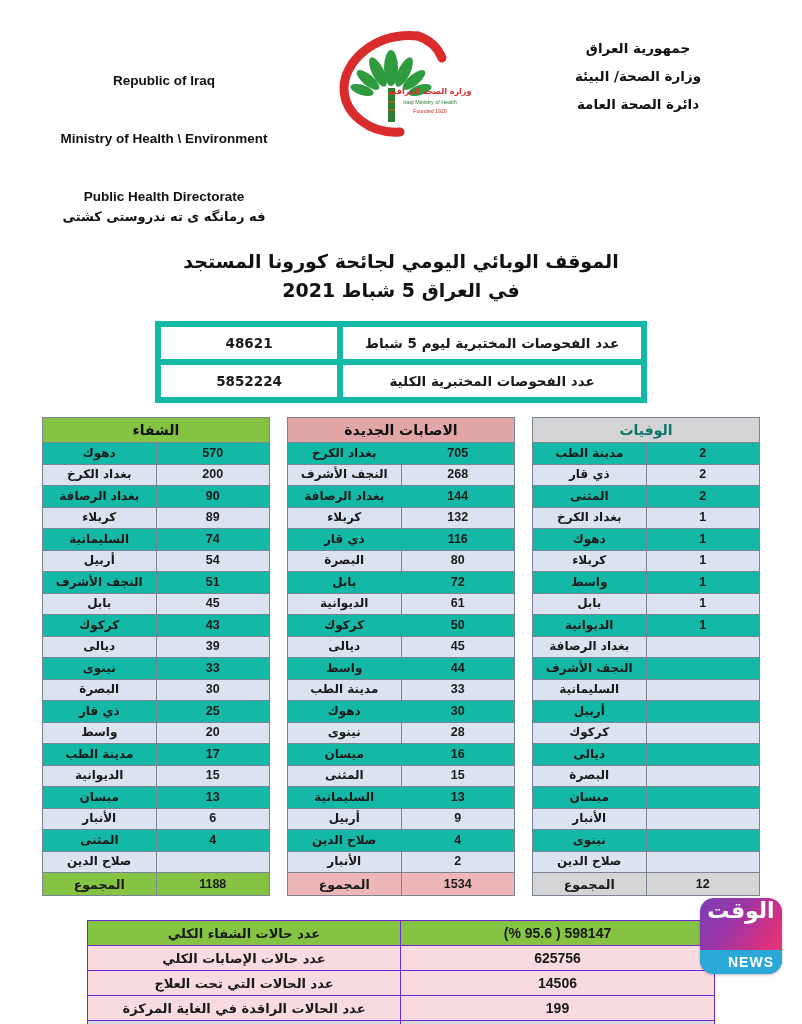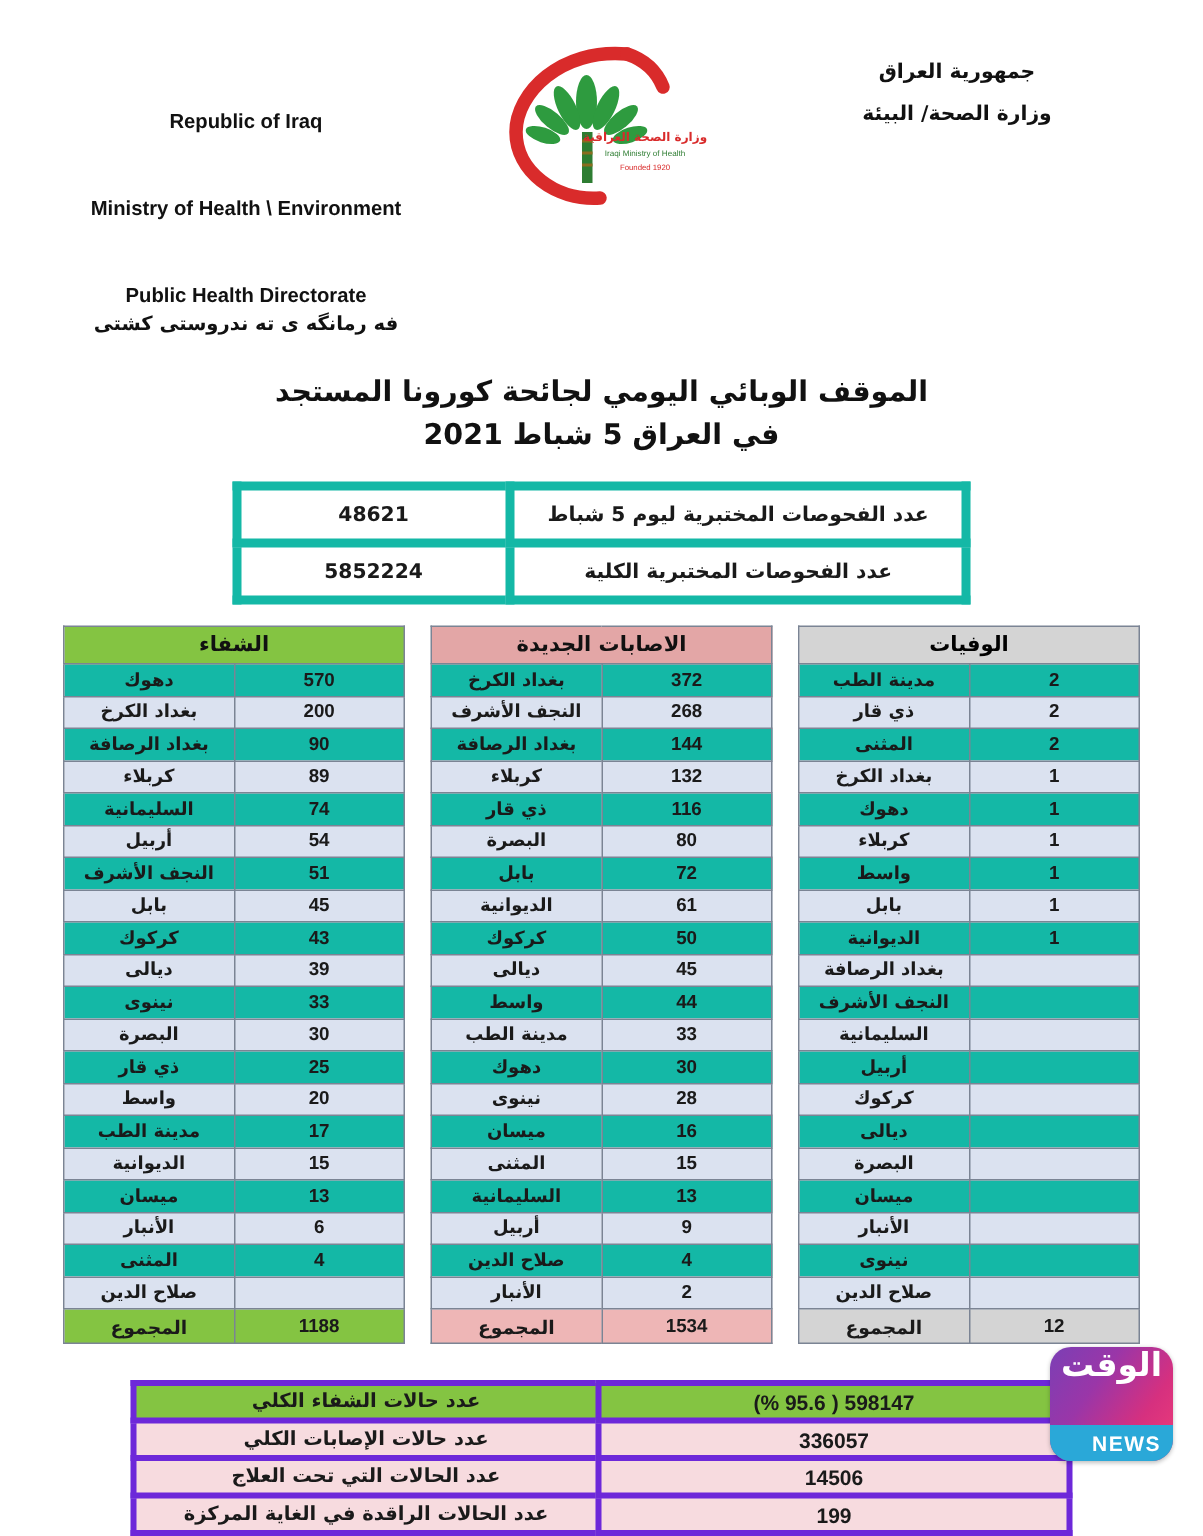--- a/index.html
+++ b/index.html
@@ -134,40 +134,40 @@
   .gov-table td.num {
     width: 46px;
     font-family: "Liberation Sans", sans-serif;
     font-size: 12.5px;
   }
   .gov-table td.name { width: 154px; }
   .row-a td { background: #14b8a6; }
   .row-b td { background: #dbe2f0; }
 
   
-  .hd-deaths { background: #d4d4d4; color:#000000;margin-top:16px; }
+  .hd-deaths { background: #d4d4d4; color:#0f766e;margin-top:16px; }
   .hd-cases  { background: #e3a6a6; color:#111; }
   .hd-recov  { background: #84c442; color:#111; }
 
   
   .total-deaths td { background: #d4d4d4; }
   .total-cases  td { background: #eeb6b6; }
   .total-recov  td { background: #84c442; }
   .gov-table tr.total-row td { font-size: 12.5px; height: 23px; }
 
   
   .summary-table {
     margin: 24px auto 0 auto;
     border-collapse: collapse;
     direction: rtl;
     width: 628px;
     table-layout: fixed;
   }
   .summary-table td {
-    border: 4px solid #6d28d9;
+    border: 1px solid #6d28d9;
     height: 25px;
     font-family: "DejaVu Sans", sans-serif;
     font-weight: bold;
     font-size: 13px;
     text-align: center;
     padding: 1px 6px;
     box-sizing: border-box;
   }
   .summary-table td.sv {
     font-family: "Liberation Sans", sans-serif;
@@ -251,20 +251,21 @@
 
       <text x="104" y="72" font-family="DejaVu Sans, sans-serif" font-size="8" font-weight="bold" fill="#d92b2b" text-anchor="middle" direction="rtl">وزارة الصحة العراقية</text>
       <text x="104" y="82" font-family="Liberation Sans, sans-serif" font-size="5.4" fill="#2e7d32" text-anchor="middle">Iraqi Ministry of Health</text>
       <text x="104" y="91" font-family="Liberation Sans, sans-serif" font-size="5.2" fill="#d92b2b" text-anchor="middle">Founded 1920</text>
     </svg>
   </div>
 
   <div class="hdr-col right-col">
     <div class="hdr-line-ar">جمهورية العراق</div>
     <div class="hdr-line-ar">وزارة الصحة/ البيئة</div>
+    <div class="hdr-line-ar">دائرة الصحة العامة</div>
   </div>
 </div>
 
 <div class="report-title">
   <div>الموقف الوبائي اليومي لجائحة كورونا المستجد</div>
   <div>في العراق  5  شباط 2021</div>
 </div>
 
 <table class="tests-table">
   <tbody>
@@ -374,21 +375,21 @@
       </tbody>
     </table>
   <table class="gov-table" id="col-cases">
       <thead>
         <tr>
           <th colspan="2" class="hd-cases">الاصابات الجديدة</th>
         </tr>
       </thead>
       <tbody>
         <tr class="row-a">
-          <td class="num">372</td>
+          <td class="num">705</td>
           <td class="name">بغداد الكرخ</td>
         </tr>
         <tr class="row-b">
           <td class="num">268</td>
           <td class="name">النجف الأشرف</td>
         </tr>
         <tr class="row-a">
           <td class="num">144</td>
           <td class="name">بغداد الرصافة</td>
         </tr>
@@ -561,21 +562,21 @@
     </table>
 </div>
 
 <table class="summary-table" id="summary-table">
     <tbody>
       <tr class="sum-green">
         <td class="sv">598147   ( 95.6 %)</td>
         <td class="sl">عدد حالات الشفاء الكلي</td>
       </tr>
       <tr class="sum-pink">
-        <td class="sv">336057</td>
+        <td class="sv">625756</td>
         <td class="sl">عدد حالات الإصابات الكلي</td>
       </tr>
       <tr class="sum-pink">
         <td class="sv">14506</td>
         <td class="sl">عدد الحالات التي تحت العلاج</td>
       </tr>
       <tr class="sum-pink">
         <td class="sv">199</td>
         <td class="sl">عدد الحالات الراقدة في الغاية المركزة</td>
       </tr>

